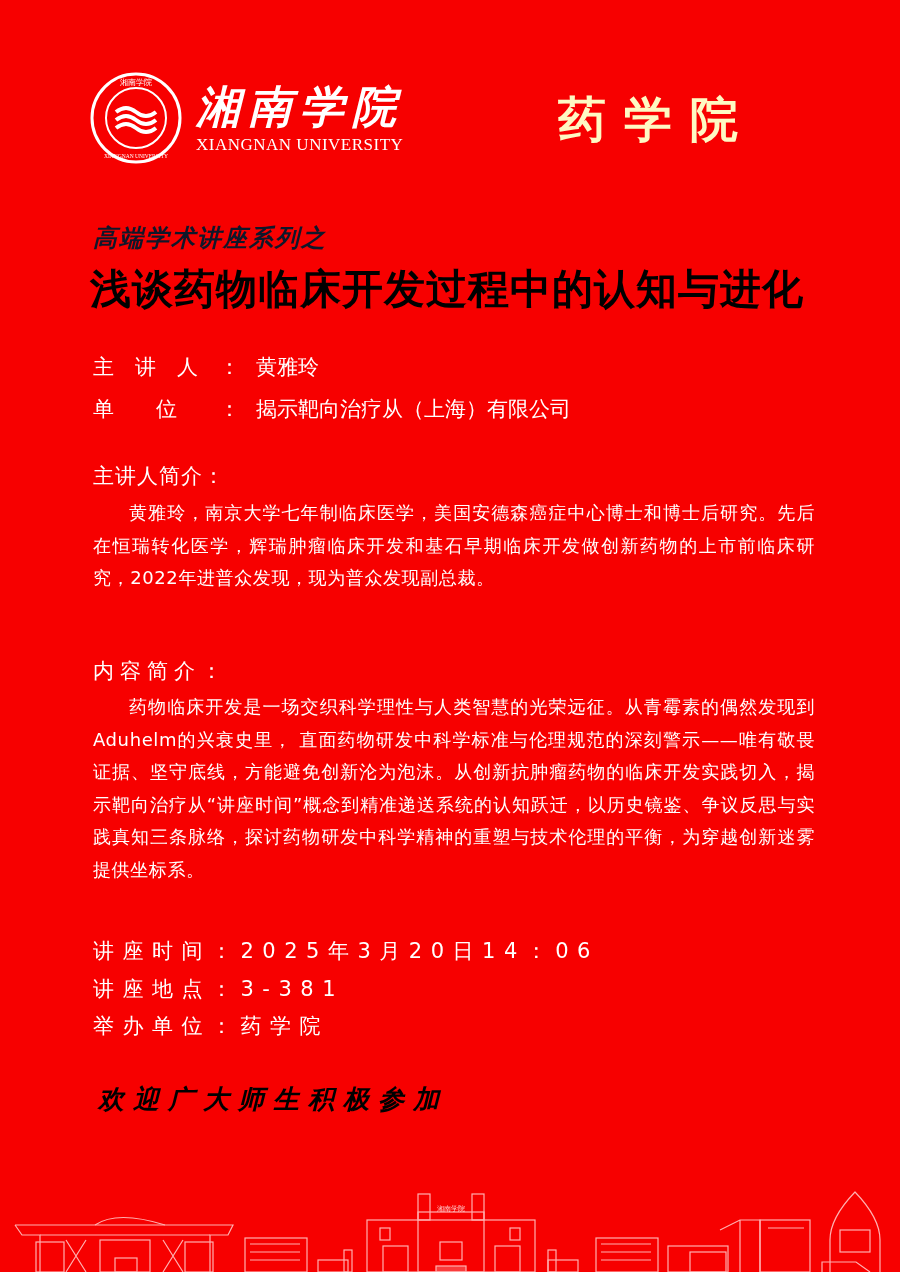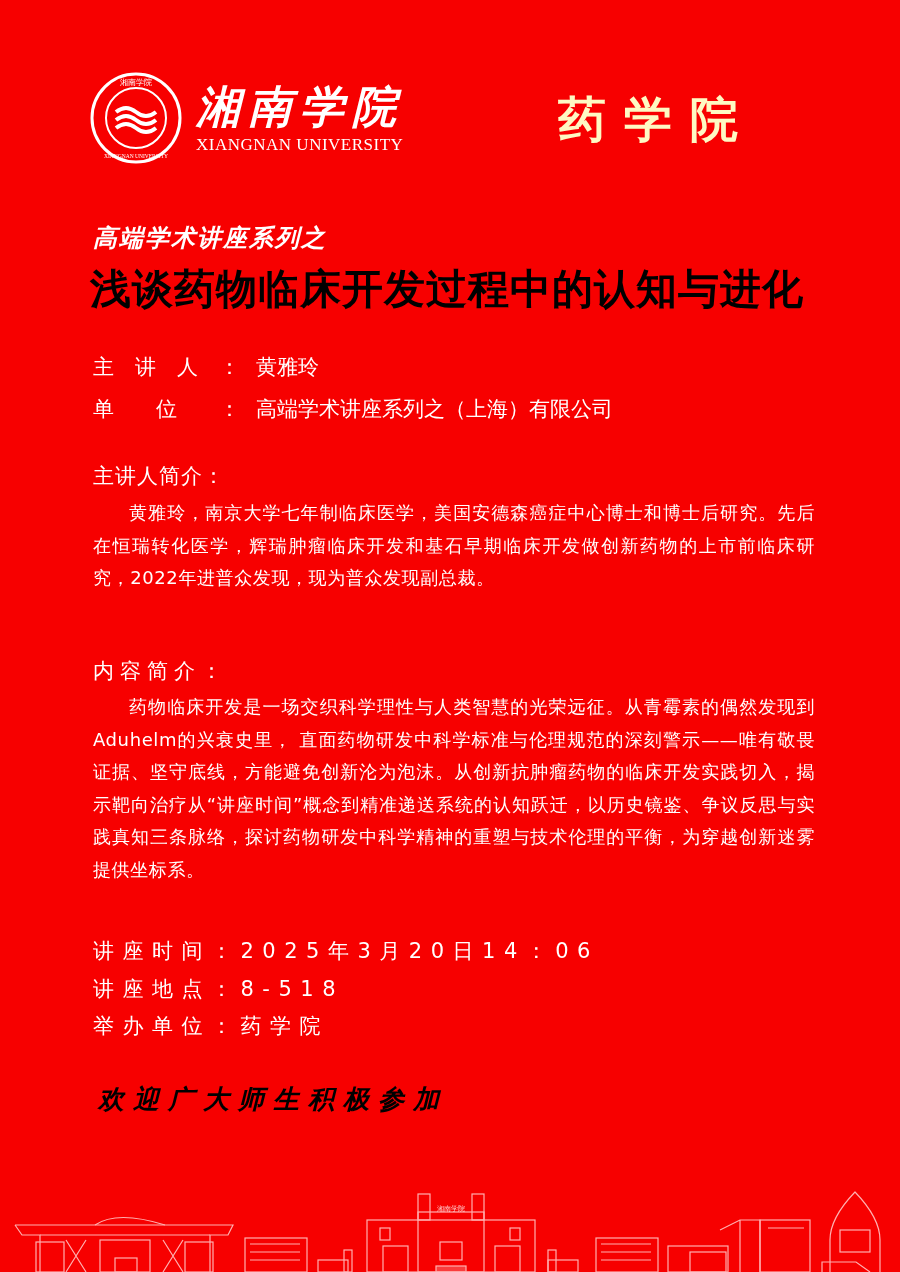--- a/index.html
+++ b/index.html
@@ -22,21 +22,21 @@
     font-family: "Liberation Serif", serif; font-size: 17px; letter-spacing: 0.5px;
     color: #ffffff; margin-top: 2px;
   }
   .dept {
     position: absolute; left: 558px; top: 88px;
     font-family: Liberation Mono, monospace; font-size: 48px; font-weight: bold;
     letter-spacing: 18px; color: #fef9c3;
   }
   .series {
     position: absolute; left: 93px; top: 222px;
-    font-size: 24px; font-weight: bold; font-style: italic; color: #ffffff;
+    font-size: 24px; font-weight: bold; font-style: italic; color: #0f172a;
     letter-spacing: 2px;
   }
   .title {
     position: absolute; left: 90px; top: 262px;
     font-size: 41px; font-weight: bold; color: #000; letter-spacing: 1px; font-family: Liberation Mono, monospace;
   }
   .info-row { position: absolute; left: 93px; font-size: 21px; display: flex; }
   .info-row .lbl { width: 163px; display: flex; justify-content: space-between; padding-right: 16px; }
   .row-speaker { top: 353px; }
   .row-unit { top: 395px; }
@@ -93,31 +93,31 @@
     <span>：</span>
   </span>
   <span>黄雅玲</span>
 </div>
 <div class="info-row row-unit">
   <span class="lbl">
     <span>单</span>
     <span>位</span>
     <span>：</span>
   </span>
-  <span>高端学术讲座系列之（上海）有限公司</span>
+  <span>揭示靶向治疗从（上海）有限公司</span>
 </div>
 
 <div class="section-h h-bio">主讲人简介：</div>
 <div class="para p-bio">黄雅玲，南京大学七年制临床医学，美国安德森癌症中心博士和博士后研究。先后在恒瑞转化医学，辉瑞肿瘤临床开发和基石早期临床开发做创新药物的上市前临床研究，2022年进普众发现，现为普众发现副总裁。</div>
 
 <div class="section-h h-content">内容简介：</div>
 <div class="para p-content">药物临床开发是一场交织科学理性与人类智慧的光荣远征。从青霉素的偶然发现到Aduhelm的兴衰史里， 直面药物研发中科学标准与伦理规范的深刻警示——唯有敬畏证据、坚守底线，方能避免创新沦为泡沫。从创新抗肿瘤药物的临床开发实践切入，揭示靶向治疗从“讲座时间”概念到精准递送系统的认知跃迁，以历史镜鉴、争议反思与实践真知三条脉络，探讨药物研发中科学精神的重塑与技术伦理的平衡，为穿越创新迷雾提供坐标系。</div>
 
 <div class="detail d-time">讲座时间：2025年3月20日14：06</div>
-<div class="detail d-place">讲座地点：8-518</div>
+<div class="detail d-place">讲座地点：3-381</div>
 <div class="detail d-host">举办单位：药学院</div>
 
 <div class="welcome">欢迎广大师生积极参加</div>
 
 <svg class="skyline" viewBox="0 0 900 92" fill="none" stroke="#ffb0b0" stroke-width="1.2">
 
   <path d="M15 45 L233 45 L228 55 L210 55 L210 92 M15 45 L22 55 L40 55 L40 92"></path>
   <path d="M95 45 Q117 30 165 45"></path>
   <path d="M40 55 L210 55"></path>
   <rect x="36" y="62" width="28" height="30"></rect>

